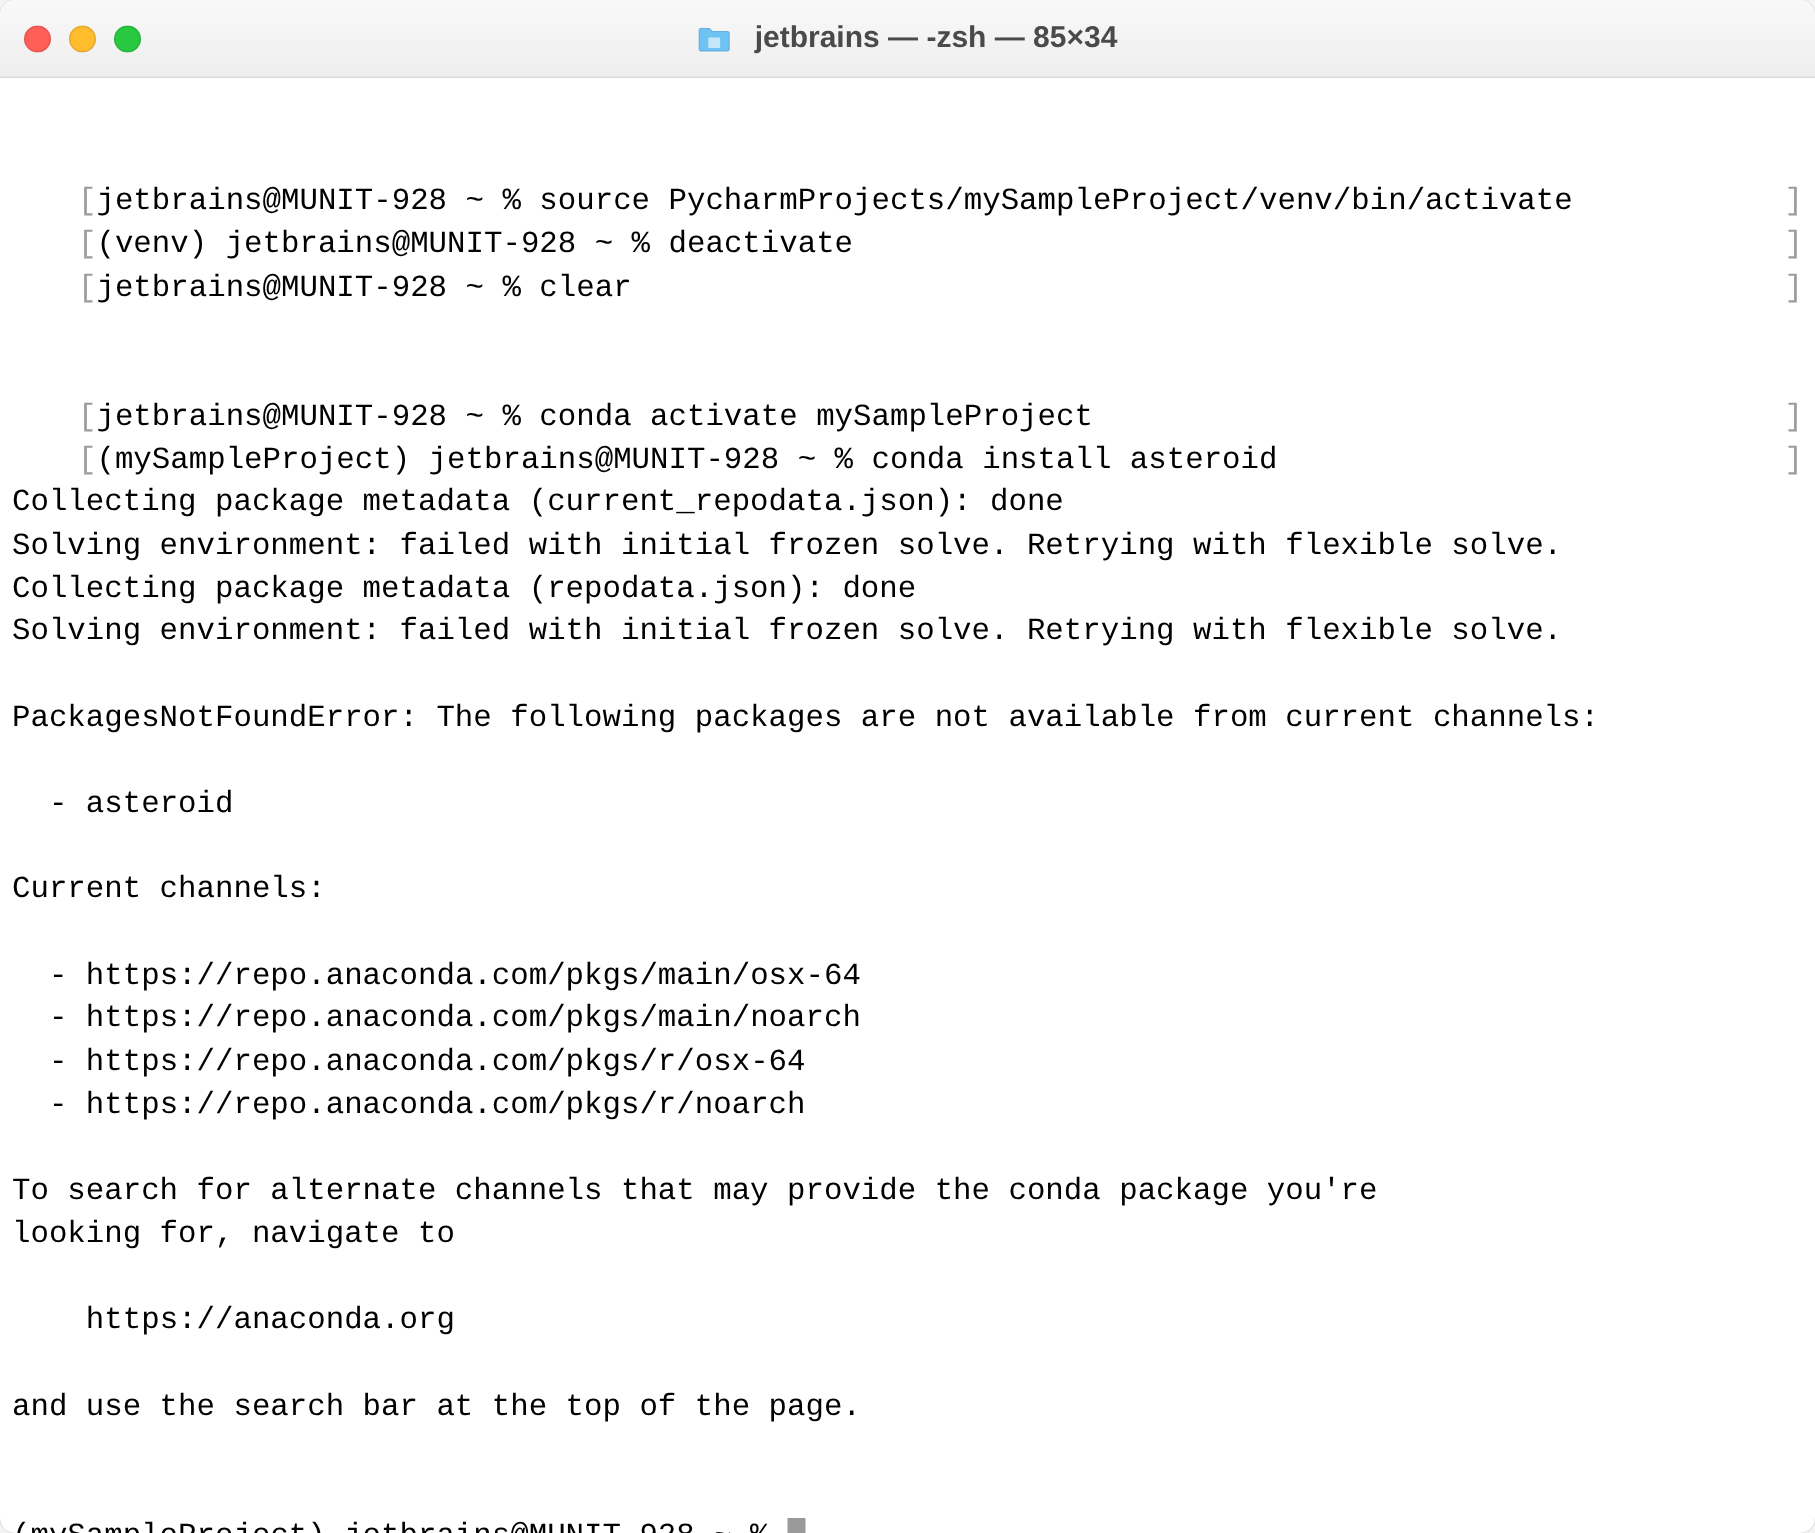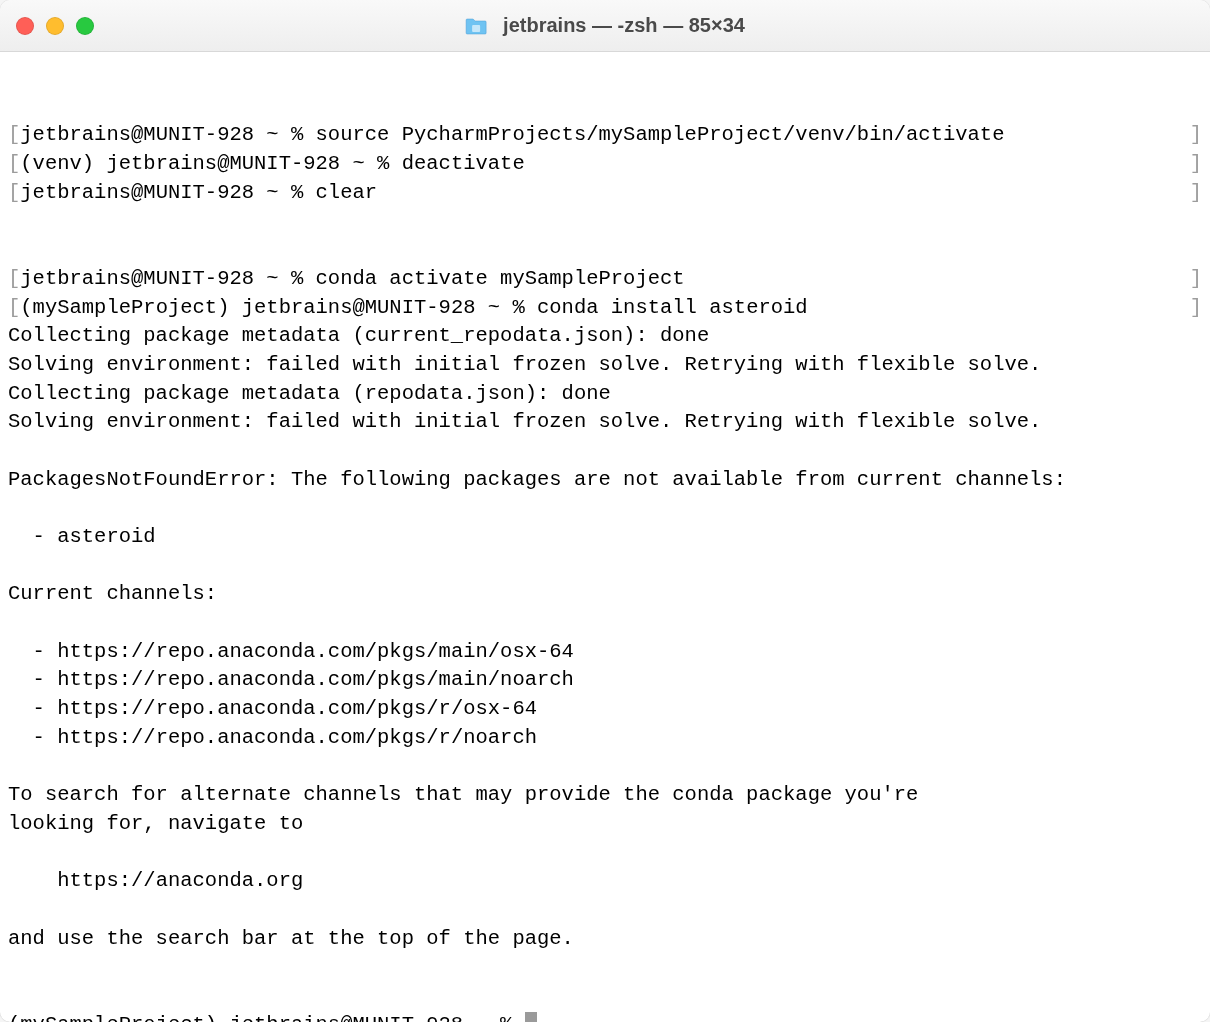--- a/index.html
+++ b/index.html
@@ -69,20 +69,21 @@
       font-family: "SF Mono", Menlo, Monaco, "Courier New", monospace;
       font-size: 20.5px;
       line-height: 1.4;
       color: #000000;
       white-space: pre;
       overflow: hidden;
     }
     .prompt-line {
       display: flex;
       justify-content: space-between;
+      margin-left: 44px;
     }
     .bracket {
       color: #9c9c9c;
     }
     .cursor {
       display: inline-block;
       width: 12px;
       height: 24px;
       background: #9a9a9a;
       vertical-align: text-bottom;

